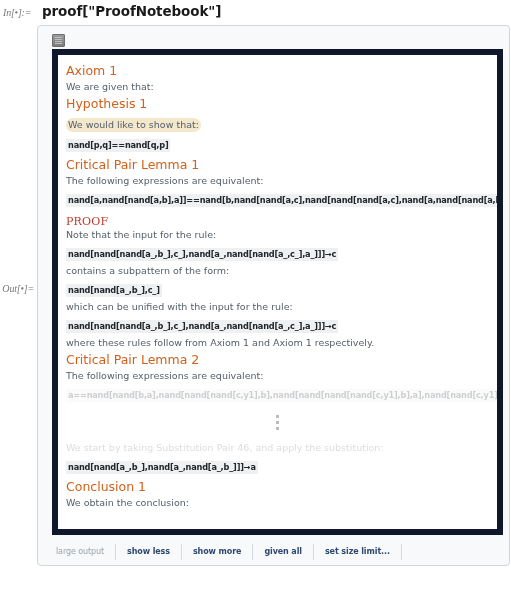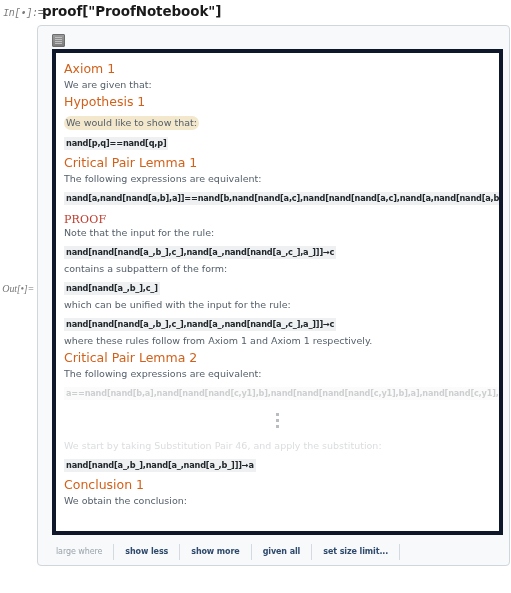--- a/index.html
+++ b/index.html
@@ -13,26 +13,26 @@
   }
 
   
   .input-row {
     display: flex;
     align-items: baseline;
     padding: 3px 0 0 3px;
     height: 22px;
   }
   .io-label {
-    font-family: Liberation Mono, monospace;
+    font-family: Liberation Serif, serif;
     font-style: italic;
     font-size: 10px;
     color: #7a7a7a;
     width: 34px;
-    text-align: center;
+    text-align: left;
     flex: 0 0 34px;
     letter-spacing: -0.2px;
   }
   .input-expr {
     font-family: "DejaVu Sans", sans-serif;
     font-weight: bold;
     font-size: 13.5px;
     color: #1a1a1a;
     margin-left: 5px;
     letter-spacing: -0.1px;
@@ -89,21 +89,21 @@
     width: 7px; height: 7px;
     background:
       repeating-linear-gradient(
         0deg, #c9c9c9 0 1px, #8a8a8a 1px 2px);
     opacity: .85;
   }
 
   
   .inner-box {
     background: #ffffff;
-    border: 4px solid #0f172a;
+    border: 6px solid #0f172a;
     margin: 0 6px 0 8px;
     box-sizing: border-box;
     width: 451px;
     height: 486px;
     position: relative;
     overflow: hidden;
     padding: 5px 6px 0 6px;
   }
 
   
@@ -248,21 +248,21 @@
             </span>
           </div>
           <div class="body-text faded" style="opacity: 0.22;">We start by taking Substitution Pair 46, and apply the substitution:</div>
           <div><span class="formula">nand[nand[a_,b_],nand[a_,nand[a_,b_]]]→a</span></div>
           <div class="sec-title">Conclusion 1</div>
           <div class="body-text">We obtain the conclusion:</div>
         </div>
     </div>
 
     <div class="toolbar">
-      <span class="tb-item muted">large where</span>
+      <span class="tb-item muted">large output</span>
       <span class="tb-item">show less</span>
       <span class="tb-item">show more</span>
       <span class="tb-item">given all</span>
       <span class="tb-item">set size limit...</span>
     </div>
 
   </div>
 </div>
 
 </body></html>

